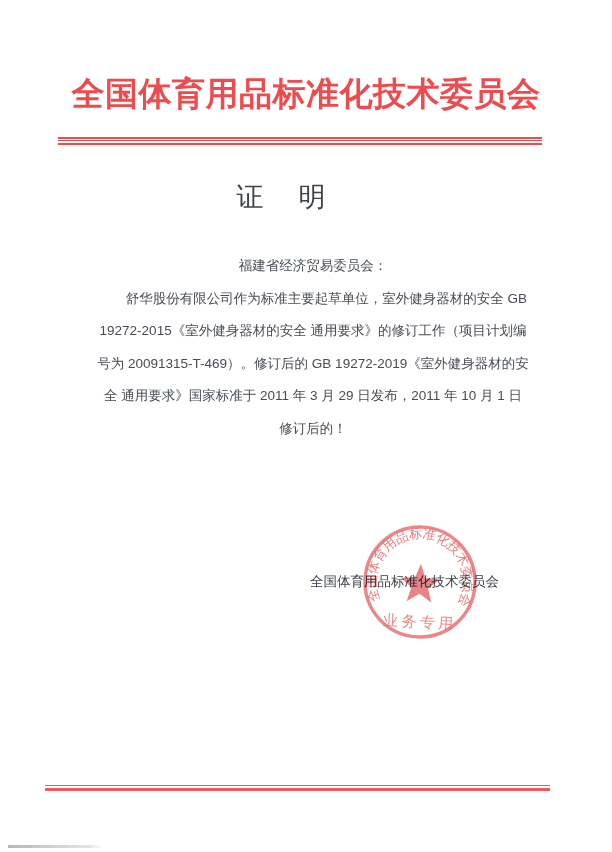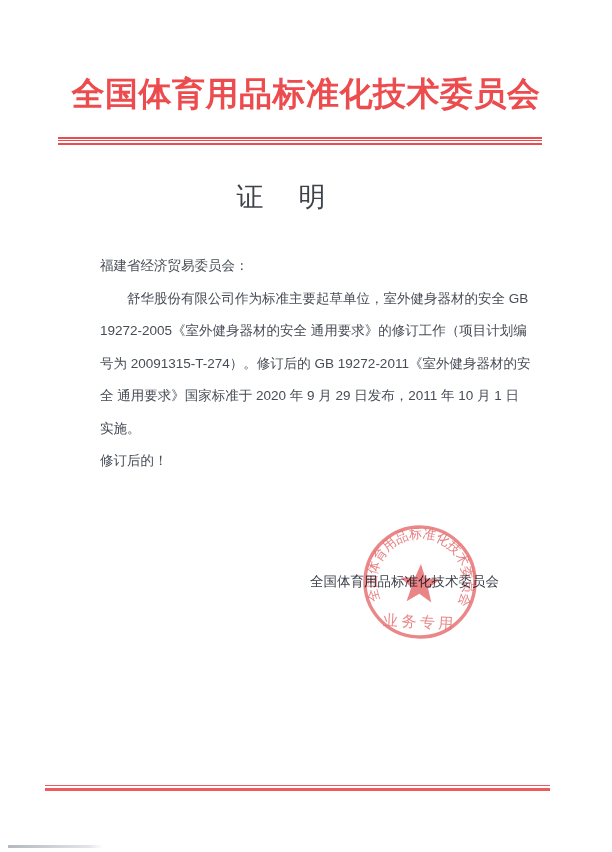--- a/index.html
+++ b/index.html
@@ -46,23 +46,24 @@
     transform: translateX(-23px);
     font-size: 27px;
     font-weight: 400;
     letter-spacing: 4px;
     color: #3d424b;
   }
 
   
   .body-block {
     position: absolute;
-    top: 250px; left: 100px; width: 450px;
+    top: 250px; left: 88px; width: 450px;
     font-size: 13.5px;
     color: var(--body-text, #474c55);
+    text-align: center;
   }
   .body-line {
     height: 32.5px;
     line-height: 32.5px;
     white-space: pre;
   }
 
   
   .sig-block {
     position: absolute;
@@ -117,24 +118,23 @@
   <h1 class="org-title">全国体育用品标准化技术委员会</h1>
 
   <div class="header-rule"></div>
 
   <h2 class="doc-title">证　明</h2>
 
   <div class="body-block">
     <div class="body-line">福建省经济贸易委员会：</div>
     <div>
         <div class="body-line">　　舒华股份有限公司作为标准主要起草单位，室外健身器材的安全 GB</div>
-        <div class="body-line">19272-2005《室外健身器材的安全 通用要求》的修订工作（项目计划编</div>
-        <div class="body-line">号为 20091315-T-274）。修订后的 GB 19272-2011《室外健身器材的安</div>
-        <div class="body-line">全 通用要求》国家标准于 2020 年 9 月 29 日发布，2011 年 10 月 1 日</div>
-        <div class="body-line">实施。</div>
+        <div class="body-line">19272-2015《室外健身器材的安全 通用要求》的修订工作（项目计划编</div>
+        <div class="body-line">号为 20091315-T-469）。修订后的 GB 19272-2019《室外健身器材的安</div>
+        <div class="body-line">全 通用要求》国家标准于 2011 年 3 月 29 日发布，2011 年 10 月 1 日</div>
       </div>
     <div class="body-line">修订后的！</div>
   </div>
 
   <div class="sig-block">
     <div class="sig-line">全国体育用品标准化技术委员会</div>
   </div>
 
   <svg class="stamp" viewBox="-71 -71 142 142" xmlns="http://www.w3.org/2000/svg">
     <g transform="rotate(3)">

